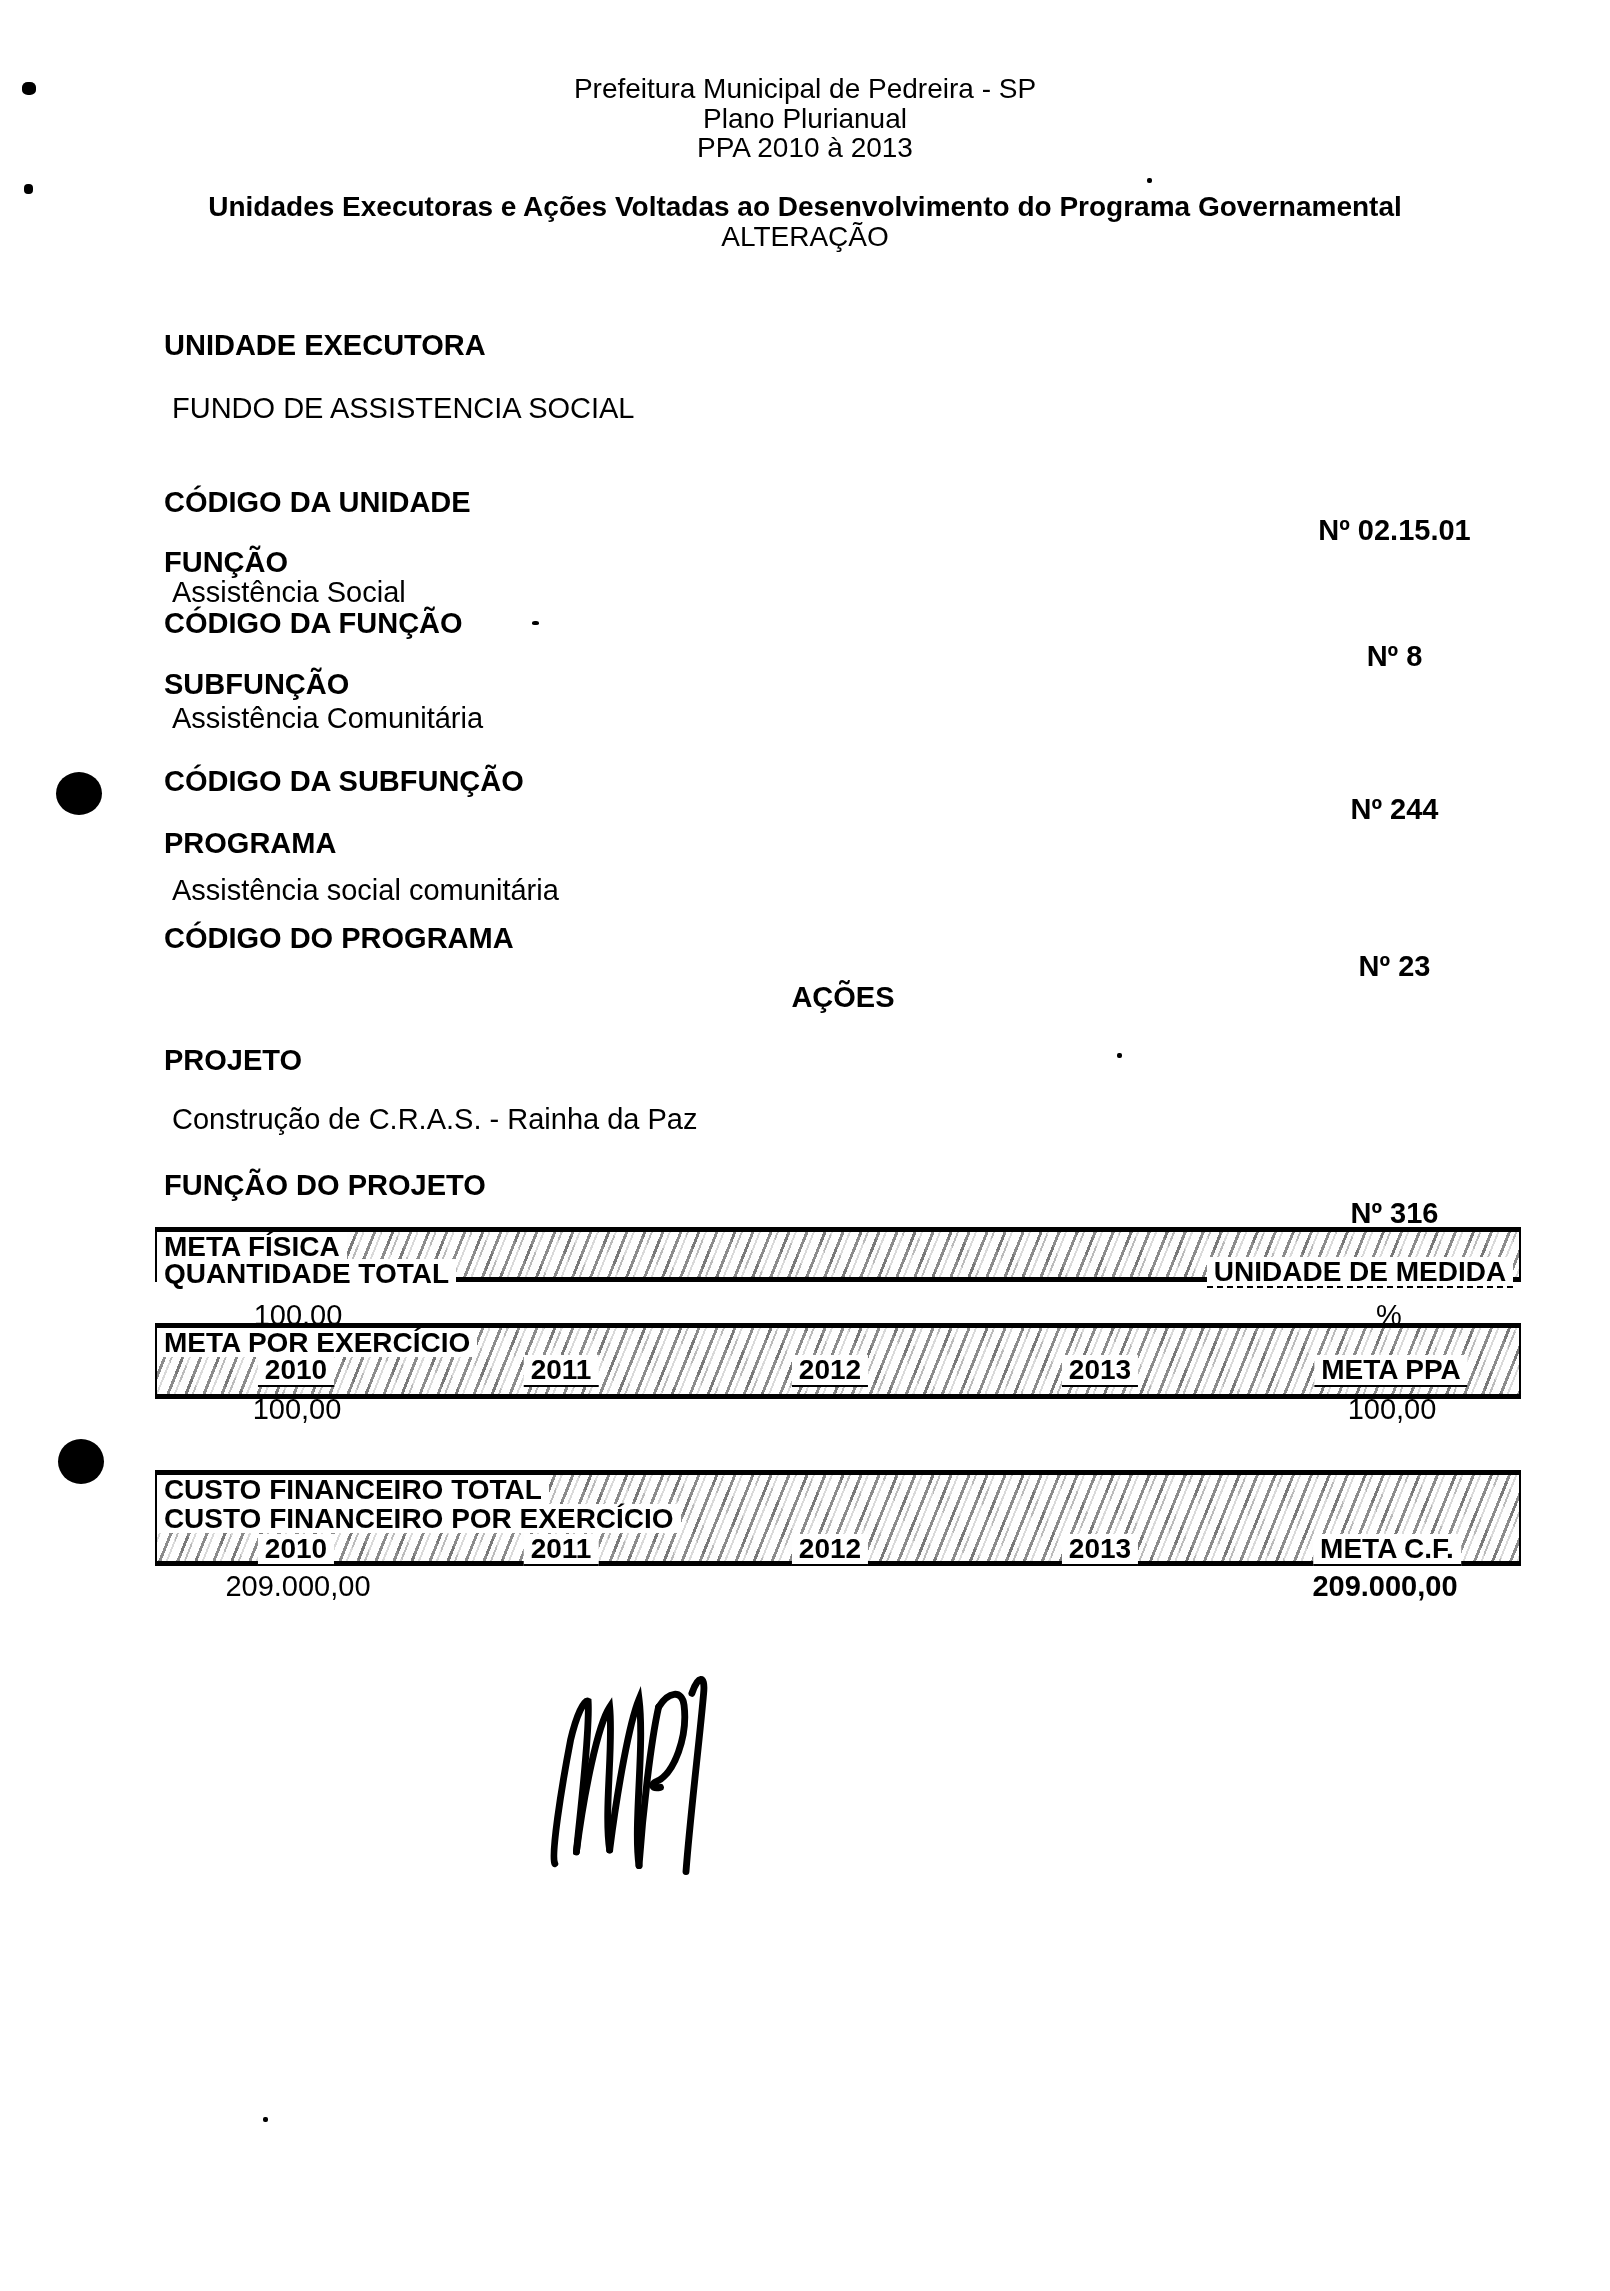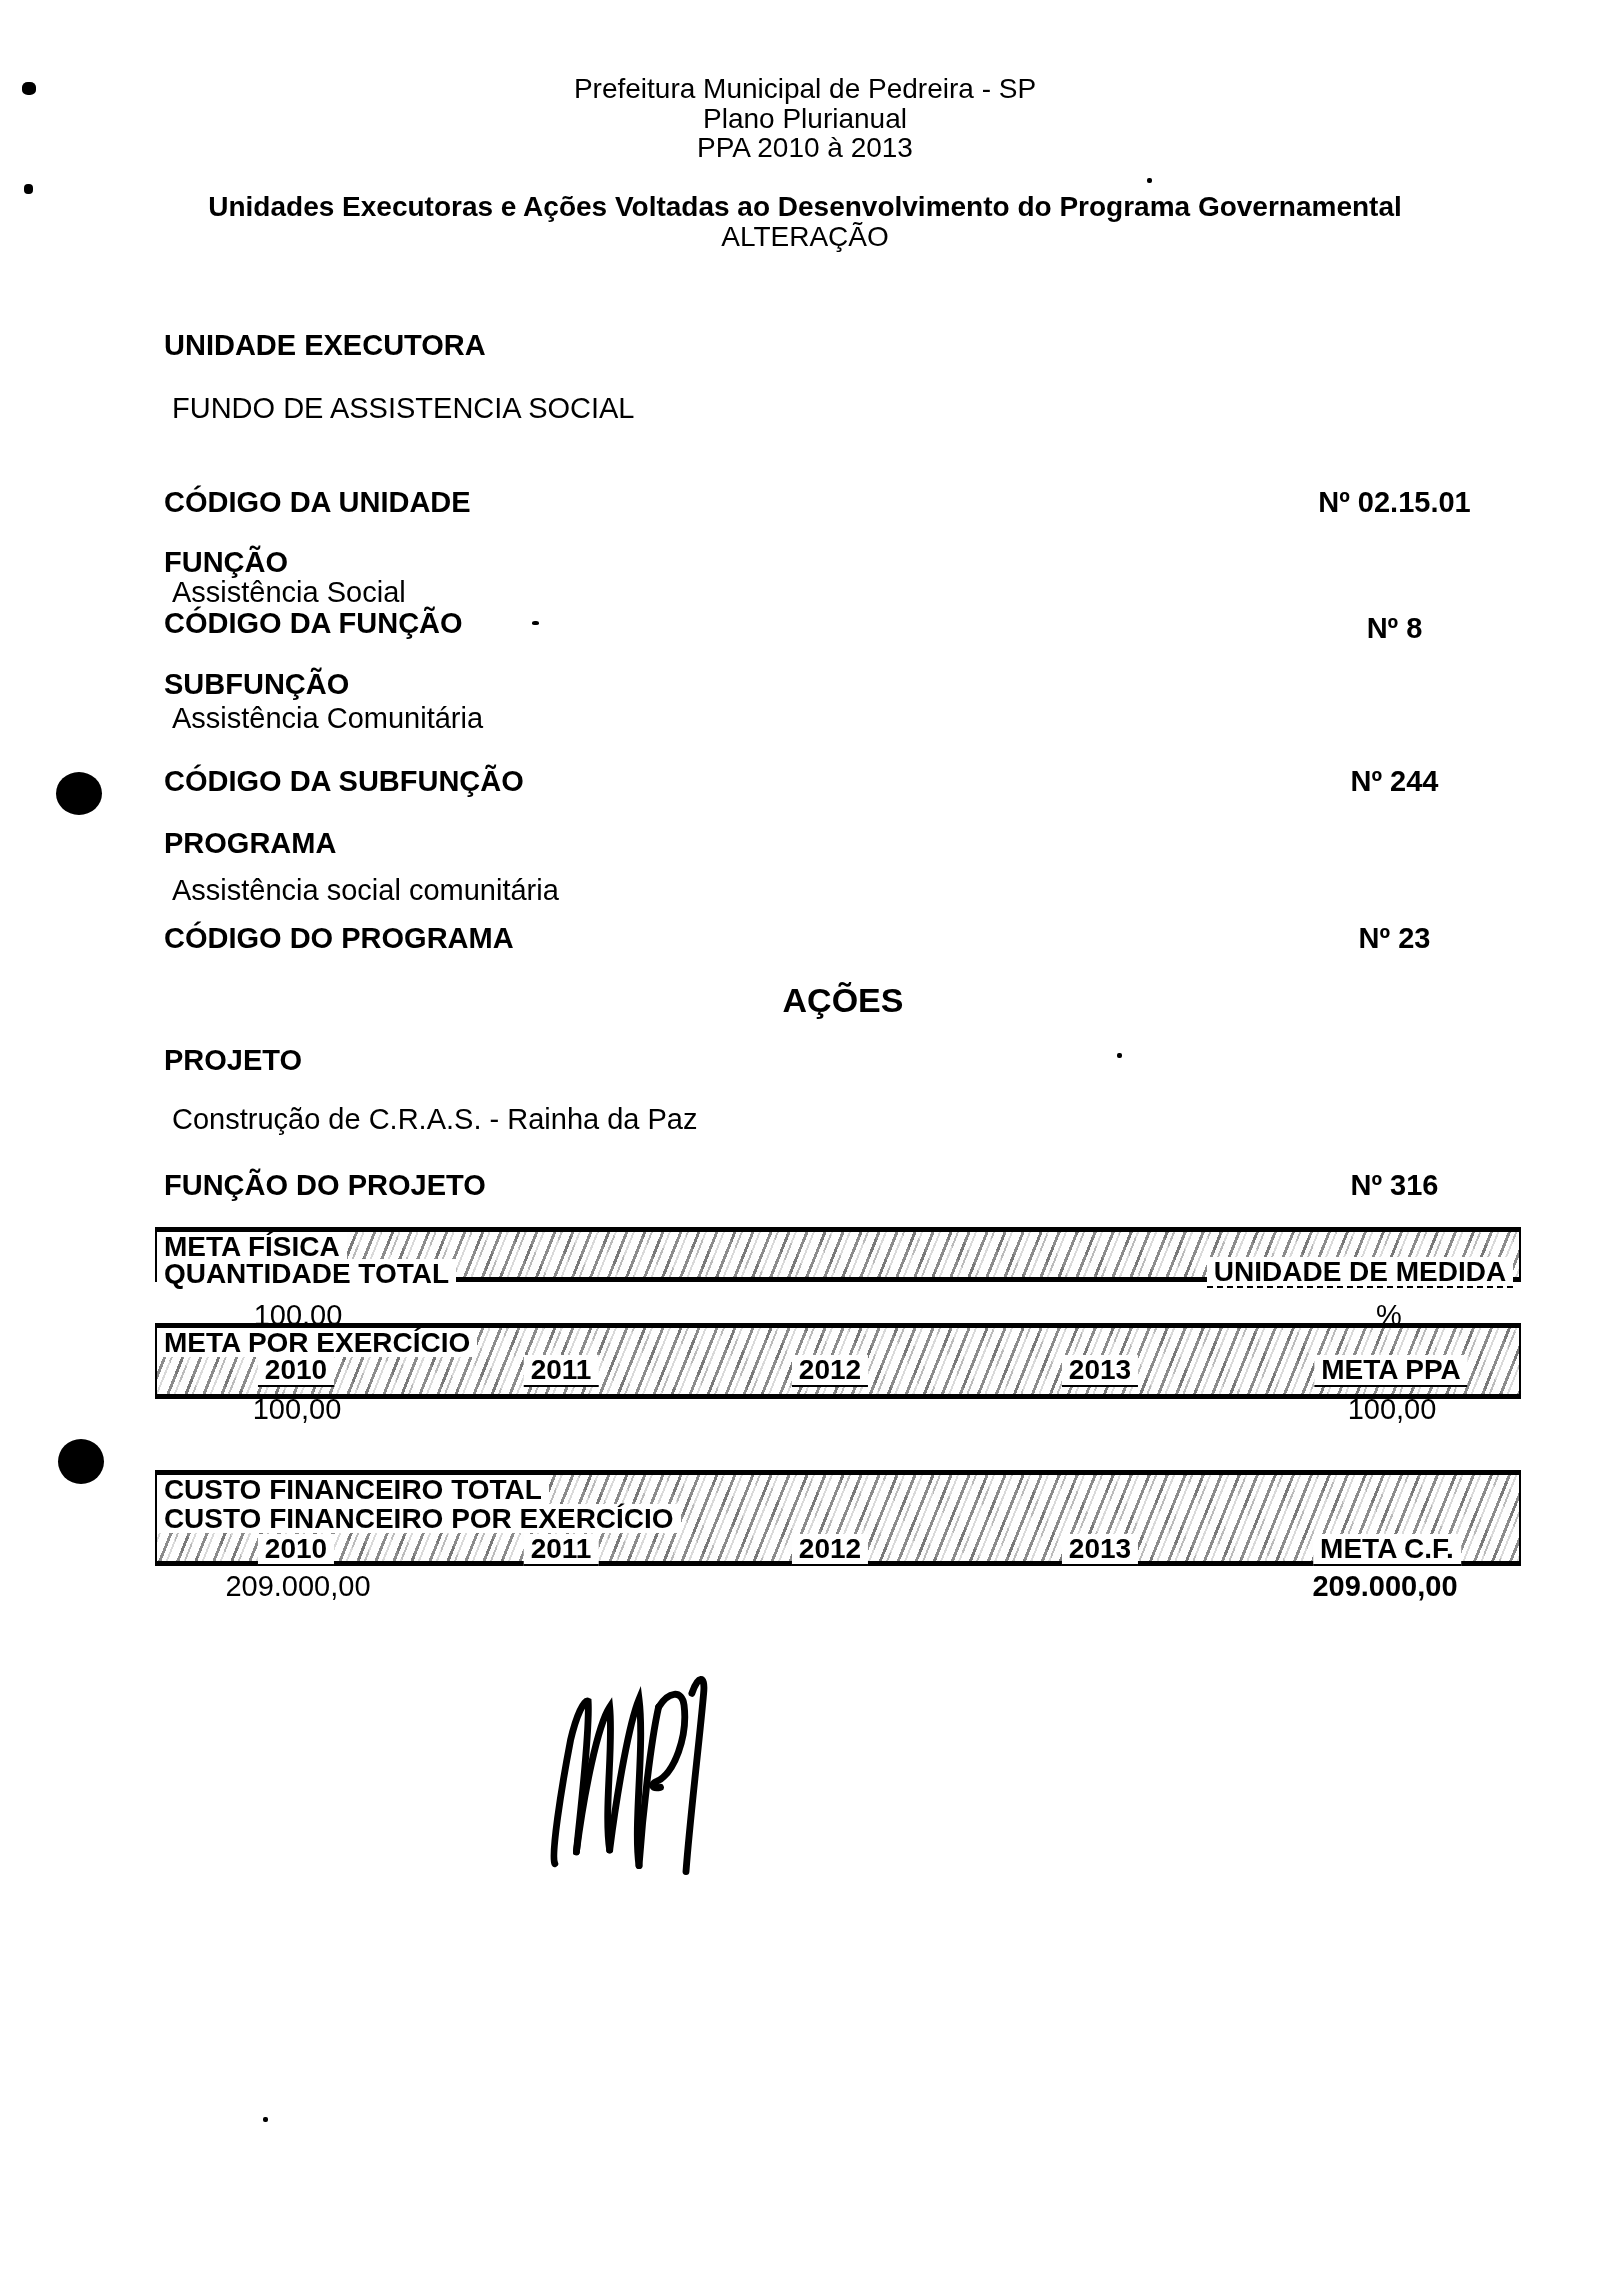--- a/index.html
+++ b/index.html
@@ -10,25 +10,25 @@
     font-family:"Liberation Sans", sans-serif;
     color:#000;
     overflow:hidden;
     margin:0 auto;
   }
   .abs{position:absolute;white-space:nowrap;}
   .hdr{left:39px;width:1532px;text-align:center;font-size:28px;line-height:29px;}
   .b{font-weight:700;}
   .lbl{left:164px;font-size:29px;font-weight:700;}
   .val{left:172px;font-size:29px;font-weight:400;}
-  .code{left:1255px;width:279px;text-align:center;font-size:29px;font-weight:700;}
+  .code{left:1255px;width:279px;text-align:center;font-size:29px;font-weight:700;margin-top:28px;}
   .centered{transform:translateX(-50%);text-align:center;}
   .num{font-size:29px;font-weight:400;}
   .numb{font-size:29px;font-weight:700;}
-  .acoes{left:157px;width:1372px;text-align:center;font-size:34px;font-weight:700;}
+  .acoes{left:157px;width:1372px;text-align:center;font-size:29px;font-weight:700;}
 
   
   .band{
     position:absolute;left:155px;width:1366px;
     box-sizing:border-box;
     border:2.9px solid #000;border-top-width:5.9px;border-bottom-width:5.9px;
     background-color:#fff;
     background-image:
       repeating-linear-gradient(112deg, rgba(0,0,0,0.45) 0 2.9px, rgba(255,255,255,0.92) 2.9px 6.9px, rgba(0,0,0,0.15) 6.9px 8.8px, rgba(255,255,255,0.95) 8.8px 16.7px),
       repeating-linear-gradient(64deg, rgba(255,255,255,0.85) 0 25.5px, rgba(0,0,0,0.14) 25.5px 39px);

